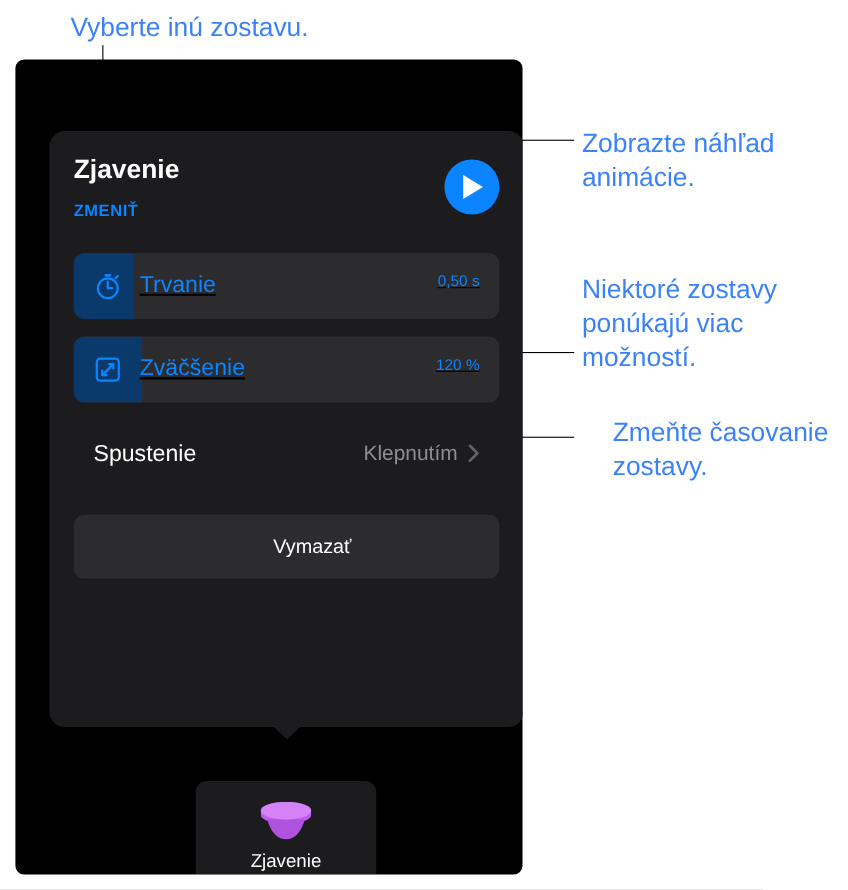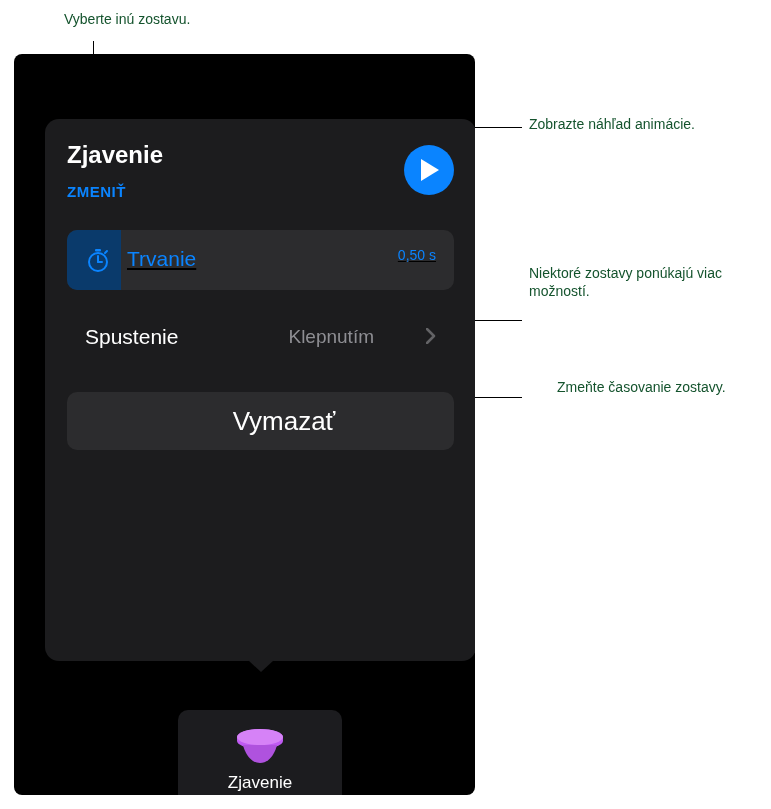--- a/index.html
+++ b/index.html
@@ -9,22 +9,22 @@
     }
     body {
       font-family: -apple-system, BlinkMacSystemFont, 'Segoe UI', Helvetica, Arial, sans-serif;
       background: #fff;
       width: 771px;
       height: 809px;
       position: relative;
     }
     .callout {
       position: absolute;
-      font-size: 14px;
-      color: #14532d;
+      font-size: 24px;
+      color: #3b82f6;
       line-height: 1.3;
     }
     .callout-line {
       position: absolute;
       background: #000;
     }
     .main-panel {
       position: absolute;
       left: 14px;
       top: 54px;
@@ -137,21 +137,20 @@
     .row-value {
       color: #0a84ff;
       font-size: 14px;
     }
     .start-row {
       display: flex;
       align-items: center;
       padding: 18px 18px;
       cursor: pointer;
       margin-bottom: 24px;
-      gap: 42px;
     }
     .start-label {
       color: #fff;
       font-size: 21px;
       flex: 1;
     }
     .start-value {
       color: #8e8e93;
       font-size: 19px;
       margin-right: 10px;
@@ -161,21 +160,21 @@
       font-size: 22px;
     }
     .delete-button {
       background: #2c2c2e;
       border-radius: 10px;
       height: 58px;
       display: flex;
       align-items: center;
       justify-content: center;
       color: #fff;
-      font-size: 26px;
+      font-size: 18px;
       cursor: pointer;
       padding-left: 47px;
     }
     .bottom-item {
       position: absolute;
       left: 164px;
       top: 656px;
       width: 164px;
       height: 120px;
       background: rgba(118, 118, 128, 0.24);
@@ -203,21 +202,21 @@
   </style>
 </head>
 <body>
 
 <div class="callout" style="left: 64px; top: 10px;">Vyberte inú zostavu.</div>
 <div class="callout-line" style="left: 93px; top: 41px; width: 1px; height: 106px;"></div>
 
 <div class="callout" style="left: 529px; top: 115px;">Zobrazte náhľad animácie.</div>
 <div class="callout-line" style="left: 419px; top: 127px; width: 103px; height: 1px;"></div>
 
-<div class="callout" style="left: 529px; top: 264px;">Niektoré zostavy ponúkajú viac možností.</div>
+<div class="callout" style="left: 529px; top: 248px;">Niektoré zostavy ponúkajú viac možností.</div>
 <div class="callout-line" style="left: 419px; top: 320px; width: 103px; height: 1px;"></div>
 
 <div class="callout" style="left: 529px; top: 378px; margin-left: 28px;">Zmeňte časovanie zostavy.</div>
 <div class="callout-line" style="left: 399px; top: 397px; width: 123px; height: 1px;"></div>
 
 <div class="main-panel">
 
   <div class="popover">
 
     <div class="popover-header">
@@ -242,20 +241,35 @@
             <line x1="13" y1="15" x2="17" y2="15" stroke="#0a84ff" stroke-width="2" stroke-linecap="round"></line>
             <rect x="10" y="2" width="6" height="2.5" rx="1" fill="#0a84ff"></rect>
             <line x1="20" y1="6" x2="22" y2="4" stroke="#0a84ff" stroke-width="2" stroke-linecap="round"></line>
           </svg>
         </div>
         <div class="row-label">Trvanie</div>
         <div class="row-value">0,50 s</div>
       </div>
     </div>
 
+    <div class="row">
+      <div class="row-progress" style="width: 16%;"></div>
+      <div class="row-content">
+        <div class="row-icon">
+          <svg width="26" height="26" viewBox="0 0 26 26">
+            <rect x="3" y="3" width="20" height="20" rx="3" fill="none" stroke="#0a84ff" stroke-width="2"></rect>
+            <path d="M 8 18 L 18 8" stroke="#0a84ff" stroke-width="2" stroke-linecap="round"></path>
+            <path d="M 14 8 L 18 8 L 18 12" fill="none" stroke="#0a84ff" stroke-width="2" stroke-linecap="round" stroke-linejoin="round"></path>
+            <path d="M 8 14 L 8 18 L 12 18" fill="none" stroke="#0a84ff" stroke-width="2" stroke-linecap="round" stroke-linejoin="round"></path>
+          </svg>
+        </div>
+        <div class="row-label">Zväčšenie</div>
+        <div class="row-value">120 %</div>
+      </div>
+    </div>
 
     <div class="start-row">
       <div class="start-label">Spustenie</div>
       <div class="start-value">Klepnutím</div>
       <div class="chevron">
         <svg width="10" height="16" viewBox="0 0 10 16">
           <path d="M 1 1 L 8 8 L 1 15" fill="none" stroke="#636366" stroke-width="2.5" stroke-linecap="round" stroke-linejoin="round"></path>
         </svg>
       </div>
     </div>

